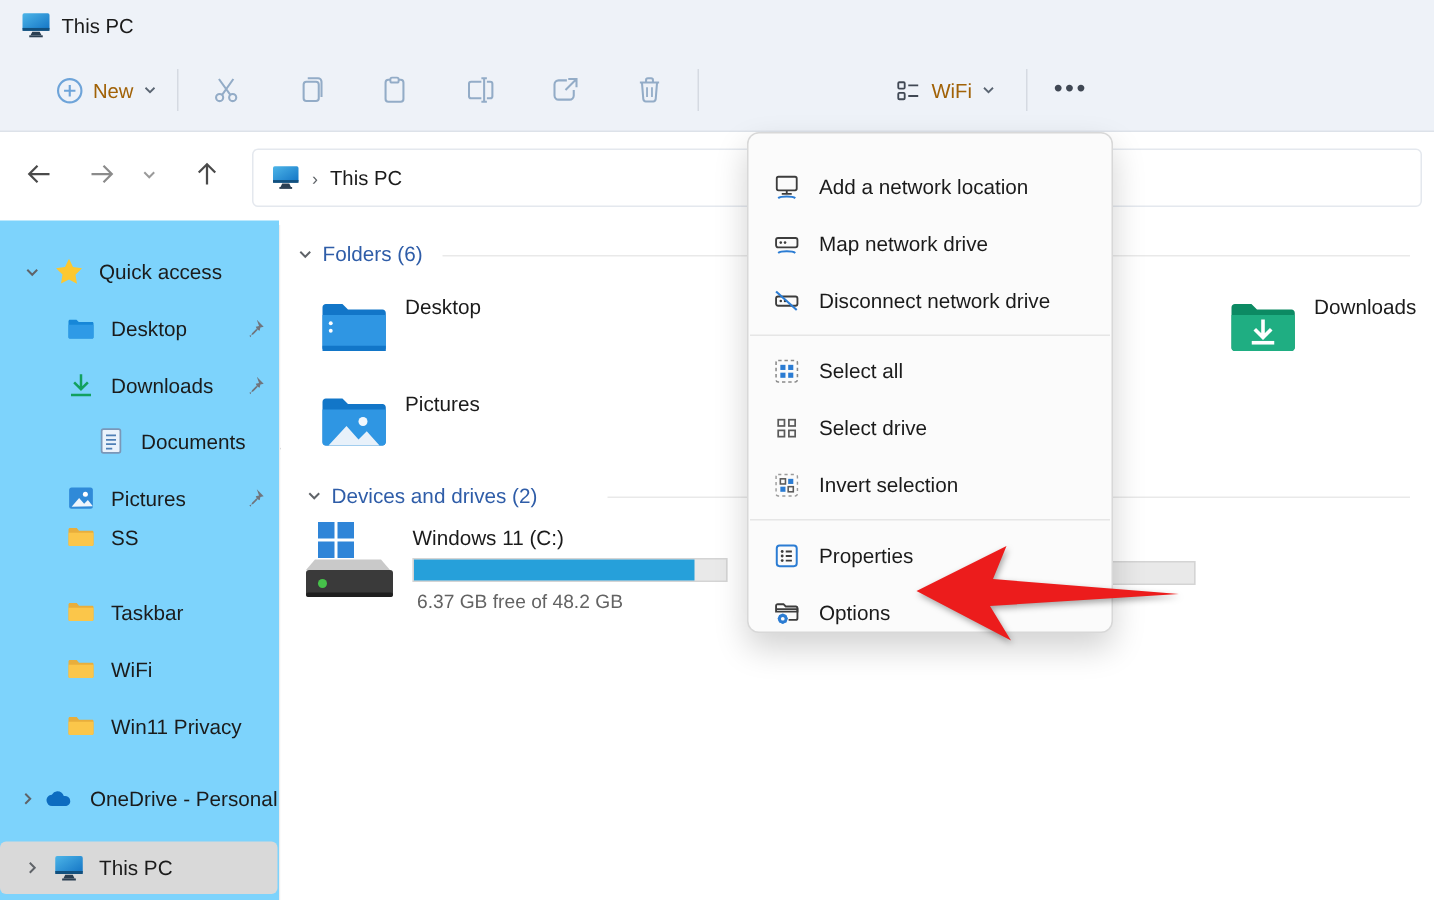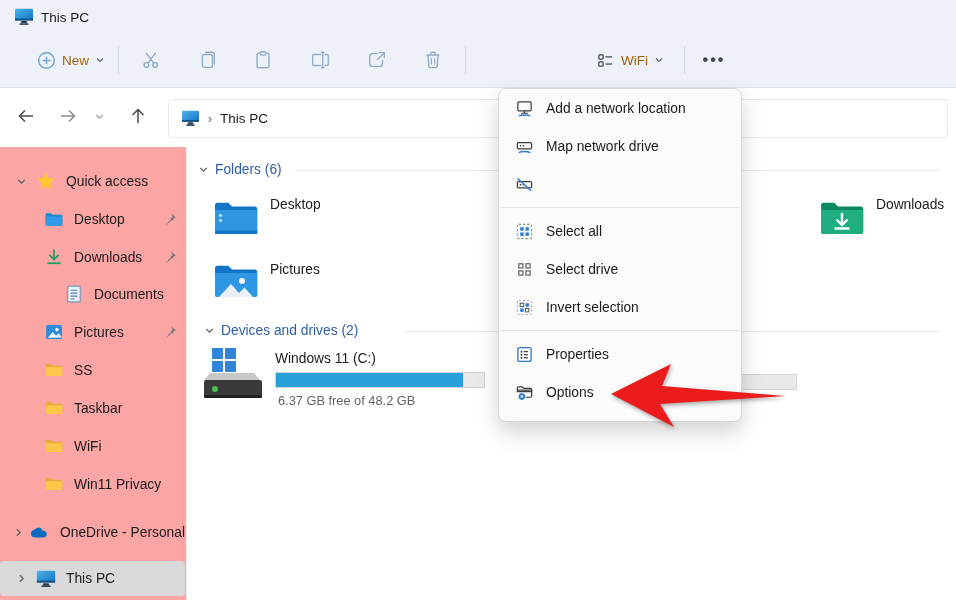--- a/index.html
+++ b/index.html
@@ -16,21 +16,21 @@
   .dots { font-size:16px; letter-spacing:2px; color:#404854; font-weight:bold; }
 
   
   .navbar { position:absolute; left:0; top:89px; width:956px; height:58px; background:#fff; }
   .nav-btn { position:absolute; top:9px; width:36px; height:36px; display:flex; align-items:center; justify-content:center; }
   .addressbar { position:absolute; left:168px; top:10px; width:780px; height:39px; background:#fff; border:1px solid #e4e8ee; border-radius:4px; display:flex; align-items:center; padding-left:12px; gap:8px; }
   .crumb-sep { color:#5f6368; font-size:12px; }
   .crumb { font-size:13.5px; }
 
   
-  .sidebar { position:absolute; left:0; top:147px; width:186px; height:453px; background:#fca5a5; }
+  .sidebar { position:absolute; left:0; top:147px; width:186px; height:453px; background:#7dd3fc; }
   .side-row { position:absolute; left:0; width:185px; height:30px; display:flex; align-items:center; border-radius:4px; }
   .side-row .chev { width:30px; display:flex; justify-content:center; }
   .side-row .s-icon { width:20px; height:20px; margin-right:10px; flex:0 0 auto; }
   .side-row.indent { padding-left:44px; }
   .side-row.root { padding-left:6px; }
   .side-label { font-size:13.8px; white-space:nowrap; }
   .pin { position:absolute; right:8px; top:8px; width:14px; height:14px; }
   .side-row.selected { background:#d9d9d9; height:35px; }
   .v-divider { position:absolute; left:186px; top:150px; width:1px; height:450px; background:#ededed; }
 
@@ -39,21 +39,21 @@
   .sect-head { position:absolute; display:flex; align-items:center; gap:6px; }
   .sect-title { color:#2f5da8; font-size:13.8px; }
   .sect-line { position:absolute; height:1px; background:#e9e9e9; }
   .tile-label { position:absolute; font-size:13.8px; white-space:nowrap; }
   .cap-bar { position:absolute; left:73px; top:227px; width:210px; height:16px; background:#e9e9e9; border:1px solid #d4d4d4; }
   .cap-fill { height:100%; background:var(--bar-blue,#26a0da); }
   .free-text { position:absolute; left:76px; top:248px; font-size:12.8px; color:#636363; white-space:nowrap; }
   .ghost-bar { position:absolute; left:493px; top:227px; width:117px; height:16px; background:#e9e9e9; border:1px solid #d4d4d4; }
 
   
-  .context-menu { position:absolute; left:498px; top:88px; width:244px; height:334px; background:#fbfbfb; border:1px solid #d8d8d8; border-radius:8px; box-shadow:0 10px 22px rgba(0,0,0,.18); z-index:20; padding-top:0; }
+  .context-menu { position:absolute; left:498px; top:88px; width:244px; height:334px; background:#fbfbfb; border:1px solid #d8d8d8; border-radius:8px; box-shadow:0 10px 22px rgba(0,0,0,.18); z-index:20; padding-top:16px; }
   .menu-item { height:38px; display:flex; align-items:center; padding-left:16px; gap:12px; cursor:default; }
   .menu-item .m-icon { width:19px; height:19px; flex:0 0 auto; }
   .menu-label { font-size:13.8px; }
   .menu-sep { height:1px; background:#e6e6e6; margin:4px 1px; }
 
   .arrow-overlay { position:absolute; left:0; top:0; width:956px; height:600px; z-index:50; pointer-events:none; }
 </style>
 </head>
 <body>
 
@@ -239,21 +239,21 @@
       <rect x="2.5" y="3.5" width="19" height="17" rx="2" fill="#2f8ad8"></rect>
       <circle cx="15.5" cy="9" r="2" fill="#fff"></circle>
       <path d="M4.5 19l6-7 4 4.5 3-3 4 5z" fill="#eef5fc"></path>
     </svg>
     <span class="side-label">Pictures</span>
     <svg class="pin" viewBox="0 0 14 14">
         <path d="M8.2 1.2l4.6 4.6-2.2.5-.5 2.2-2.3-1.1L5 10.2l-.9 2.6-.9-.9 2.6-.9 2.8-2.8-1.1-2.3 2.2-.5z" fill="#70757d"></path>
       </svg>
   </div>
 
-  <div class="side-row indent" style="top:208px;">
+  <div class="side-row indent" style="top:196px;">
     <svg class="s-icon" viewBox="0 0 24 24">
         <path d="M2 6c0-.7.5-1.2 1.2-1.2h5.4L10.4 7H21c.6 0 1 .5 1 1v10c0 .7-.5 1.2-1.2 1.2H3.2A1.2 1.2 0 0 1 2 18z" fill="#e8ae3c"></path>
         <path d="M2 8.6h20V18c0 .7-.5 1.2-1.2 1.2H3.2A1.2 1.2 0 0 1 2 18z" fill="#fbc64a"></path>
       </svg>
     <span class="side-label">SS</span>
   </div>
 
   <div class="side-row indent" style="top:246px;">
     <svg class="s-icon" viewBox="0 0 24 24">
         <path d="M2 6c0-.7.5-1.2 1.2-1.2h5.4L10.4 7H21c.6 0 1 .5 1 1v10c0 .7-.5 1.2-1.2 1.2H3.2A1.2 1.2 0 0 1 2 18z" fill="#e8ae3c"></path>
@@ -400,20 +400,21 @@
     <span class="menu-label">Map network drive</span>
   </div>
 
   <div class="menu-item">
     <svg class="m-icon" viewBox="0 0 20 20">
       <rect x="2.5" y="7" width="15" height="6.5" rx="1.4" fill="none" stroke="#3d3d3d" stroke-width="1.3"></rect>
       <circle cx="5.8" cy="10.2" r="0.9" fill="#3d3d3d"></circle>
         <circle cx="8.8" cy="10.2" r="0.9" fill="#3d3d3d"></circle>
       <path d="M2.5 3.5L17 16.5" stroke="#2b7cd3" stroke-width="1.5"></path>
     </svg>
+    <span class="menu-label">Disconnect network drive</span>
   </div>
 
   <div class="menu-sep"></div>
 
   <div class="menu-item">
     <svg class="m-icon" viewBox="0 0 20 20">
       <rect x="2.5" y="2.5" width="15" height="15" rx="1.5" fill="none" stroke="#8a8a8a" stroke-width="1.1" stroke-dasharray="2.4 2"></rect>
       <rect x="5.5" y="5.5" width="3.6" height="3.6" fill="#2b7cd3"></rect>
         <rect x="11" y="5.5" width="3.6" height="3.6" fill="#2b7cd3"></rect>
       <rect x="5.5" y="11" width="3.6" height="3.6" fill="#2b7cd3"></rect>

